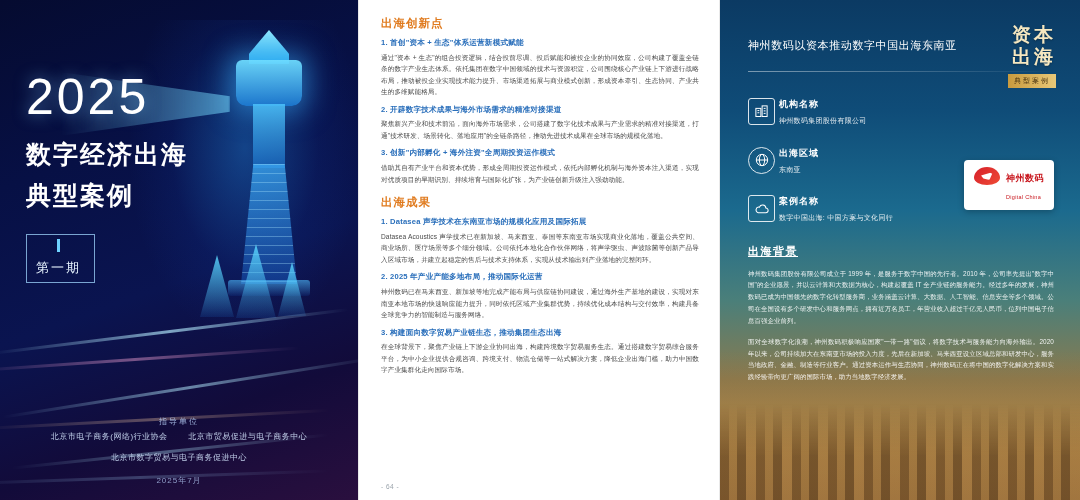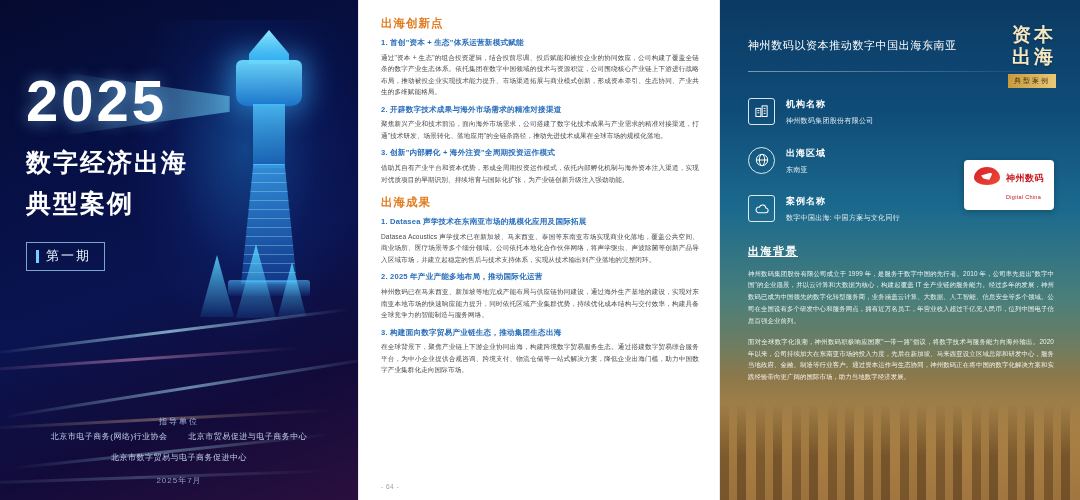--- a/index.html
+++ b/index.html
@@ -98,37 +98,37 @@
   }
   .streak.a { left: 10px; top: 30px; width: 360px; transform: rotate(-7deg); opacity:.75;}
   .streak.b { left: -10px; top: 58px; width: 330px; transform: rotate(-4deg); opacity:.55; background:linear-gradient(90deg, rgba(255,255,255,0), rgba(255,170,220,.8), rgba(255,255,255,0));}
   .streak.c { left: 20px; top: 86px; width: 380px; transform: rotate(-9deg); opacity:.6;}
   .streak.d { left: 0px; top: 118px; width: 350px; transform: rotate(-3deg); opacity:.45; background:linear-gradient(90deg, rgba(255,255,255,0), rgba(255,210,170,.75), rgba(255,255,255,0));}
   .streak.e { left: 30px; top: 150px; width: 320px; transform: rotate(-6deg); opacity:.4;}
   .streak.f { left: -30px; top: 176px; width: 380px; transform: rotate(-2deg); opacity:.35; background:linear-gradient(90deg, rgba(255,255,255,0), rgba(170,220,255,.7), rgba(255,255,255,0));}
 
   .cover-text { position: absolute; left: 26px; top: 72px; z-index: 5; }
   .cover-year {
-    font-size: 58px; font-weight: bold; letter-spacing: 3px;
+    font-size: 50px; font-weight: normal; letter-spacing: 3px;
     color: #ffffff; line-height: 1; text-shadow: 0 0 16px rgba(120,200,255,.6);
   }
   .cover-title1 {
     margin-top: 16px;
     font-size: 25px; font-weight: bold; color: #ffffff; letter-spacing: 2px;
   }
   .cover-title2 {
     margin-top: 8px;
     font-size: 25px; font-weight: bold; color: #ffffff; letter-spacing: 2px;
   }
   .cover-issue {
     margin-top: 22px;
     display: inline-flex; align-items: center; gap: 7px;
     border: 1px solid rgba(160,215,255,.75);
     padding: 4px 13px 5px 9px;
-    color: #e8f5ff; font-size: 13px; letter-spacing: 2px;
+    color: #e8f5ff; font-size: 13px; letter-spacing: 2px; flex-direction: column;
   }
   .cover-issue .bar { width: 3px; height: 13px; background: #6fd2ff; display: inline-block; }
   .cover-footer {
     position: absolute; left: 0; right: 0; bottom: 14px; z-index: 5;
     text-align: center; color: rgba(214,231,255,.85);
   }
   .cf-label { font-size: 8px; letter-spacing: 2px; margin-bottom: 4px; color: rgba(190,215,255,.8); }
   .cf-orgs { font-size: 8px; letter-spacing: .5px; margin-bottom: 10px; }
   .cf-orgs span { margin: 0 9px; }
   .cf-date { font-size: 8px; letter-spacing: 1px; margin-top: 12px; color: rgba(190,215,255,.7); }
@@ -222,21 +222,21 @@
   }
   .logo-mark::after {
     content: ""; position: absolute; left: 7px; top: 5px; width: 12px; height: 8px;
     background: #ffffff; border-radius: 50%;
     clip-path: polygon(0 45%, 100% 0, 70% 100%, 20% 80%);
   }
   .logo-txt-cn { font-size: 9px; color: #c8161d; font-weight: bold; letter-spacing: .5px; line-height: 1.15; }
   .logo-txt-en { font-size: 5.5px; color: #c8161d; letter-spacing: .3px; }
 
   .meta-list { margin-top: 26px; }
-  .meta-row { display: flex; align-items: flex-start; gap: 11px; margin-bottom: 20px; }
+  .meta-row { display: flex; align-items: flex-start; gap: 4px; margin-bottom: 20px; }
   .meta-icon {
     width: 27px; height: 27px; flex: none;
     border: 1.4px solid rgba(255,255,255,.85);
     border-radius: 3px;
     display: flex; align-items: center; justify-content: center;
   }
   .meta-icon.round { border-radius: 50%; }
   .meta-icon svg { display: block; }
   .meta-label { color: #ffffff; font-size: 9px; font-weight: bold; letter-spacing: 1px; }
   .meta-value { color: rgba(255,255,255,.88); font-size: 7px; margin-top: 5px; letter-spacing: .3px; line-height: 1.5; }

